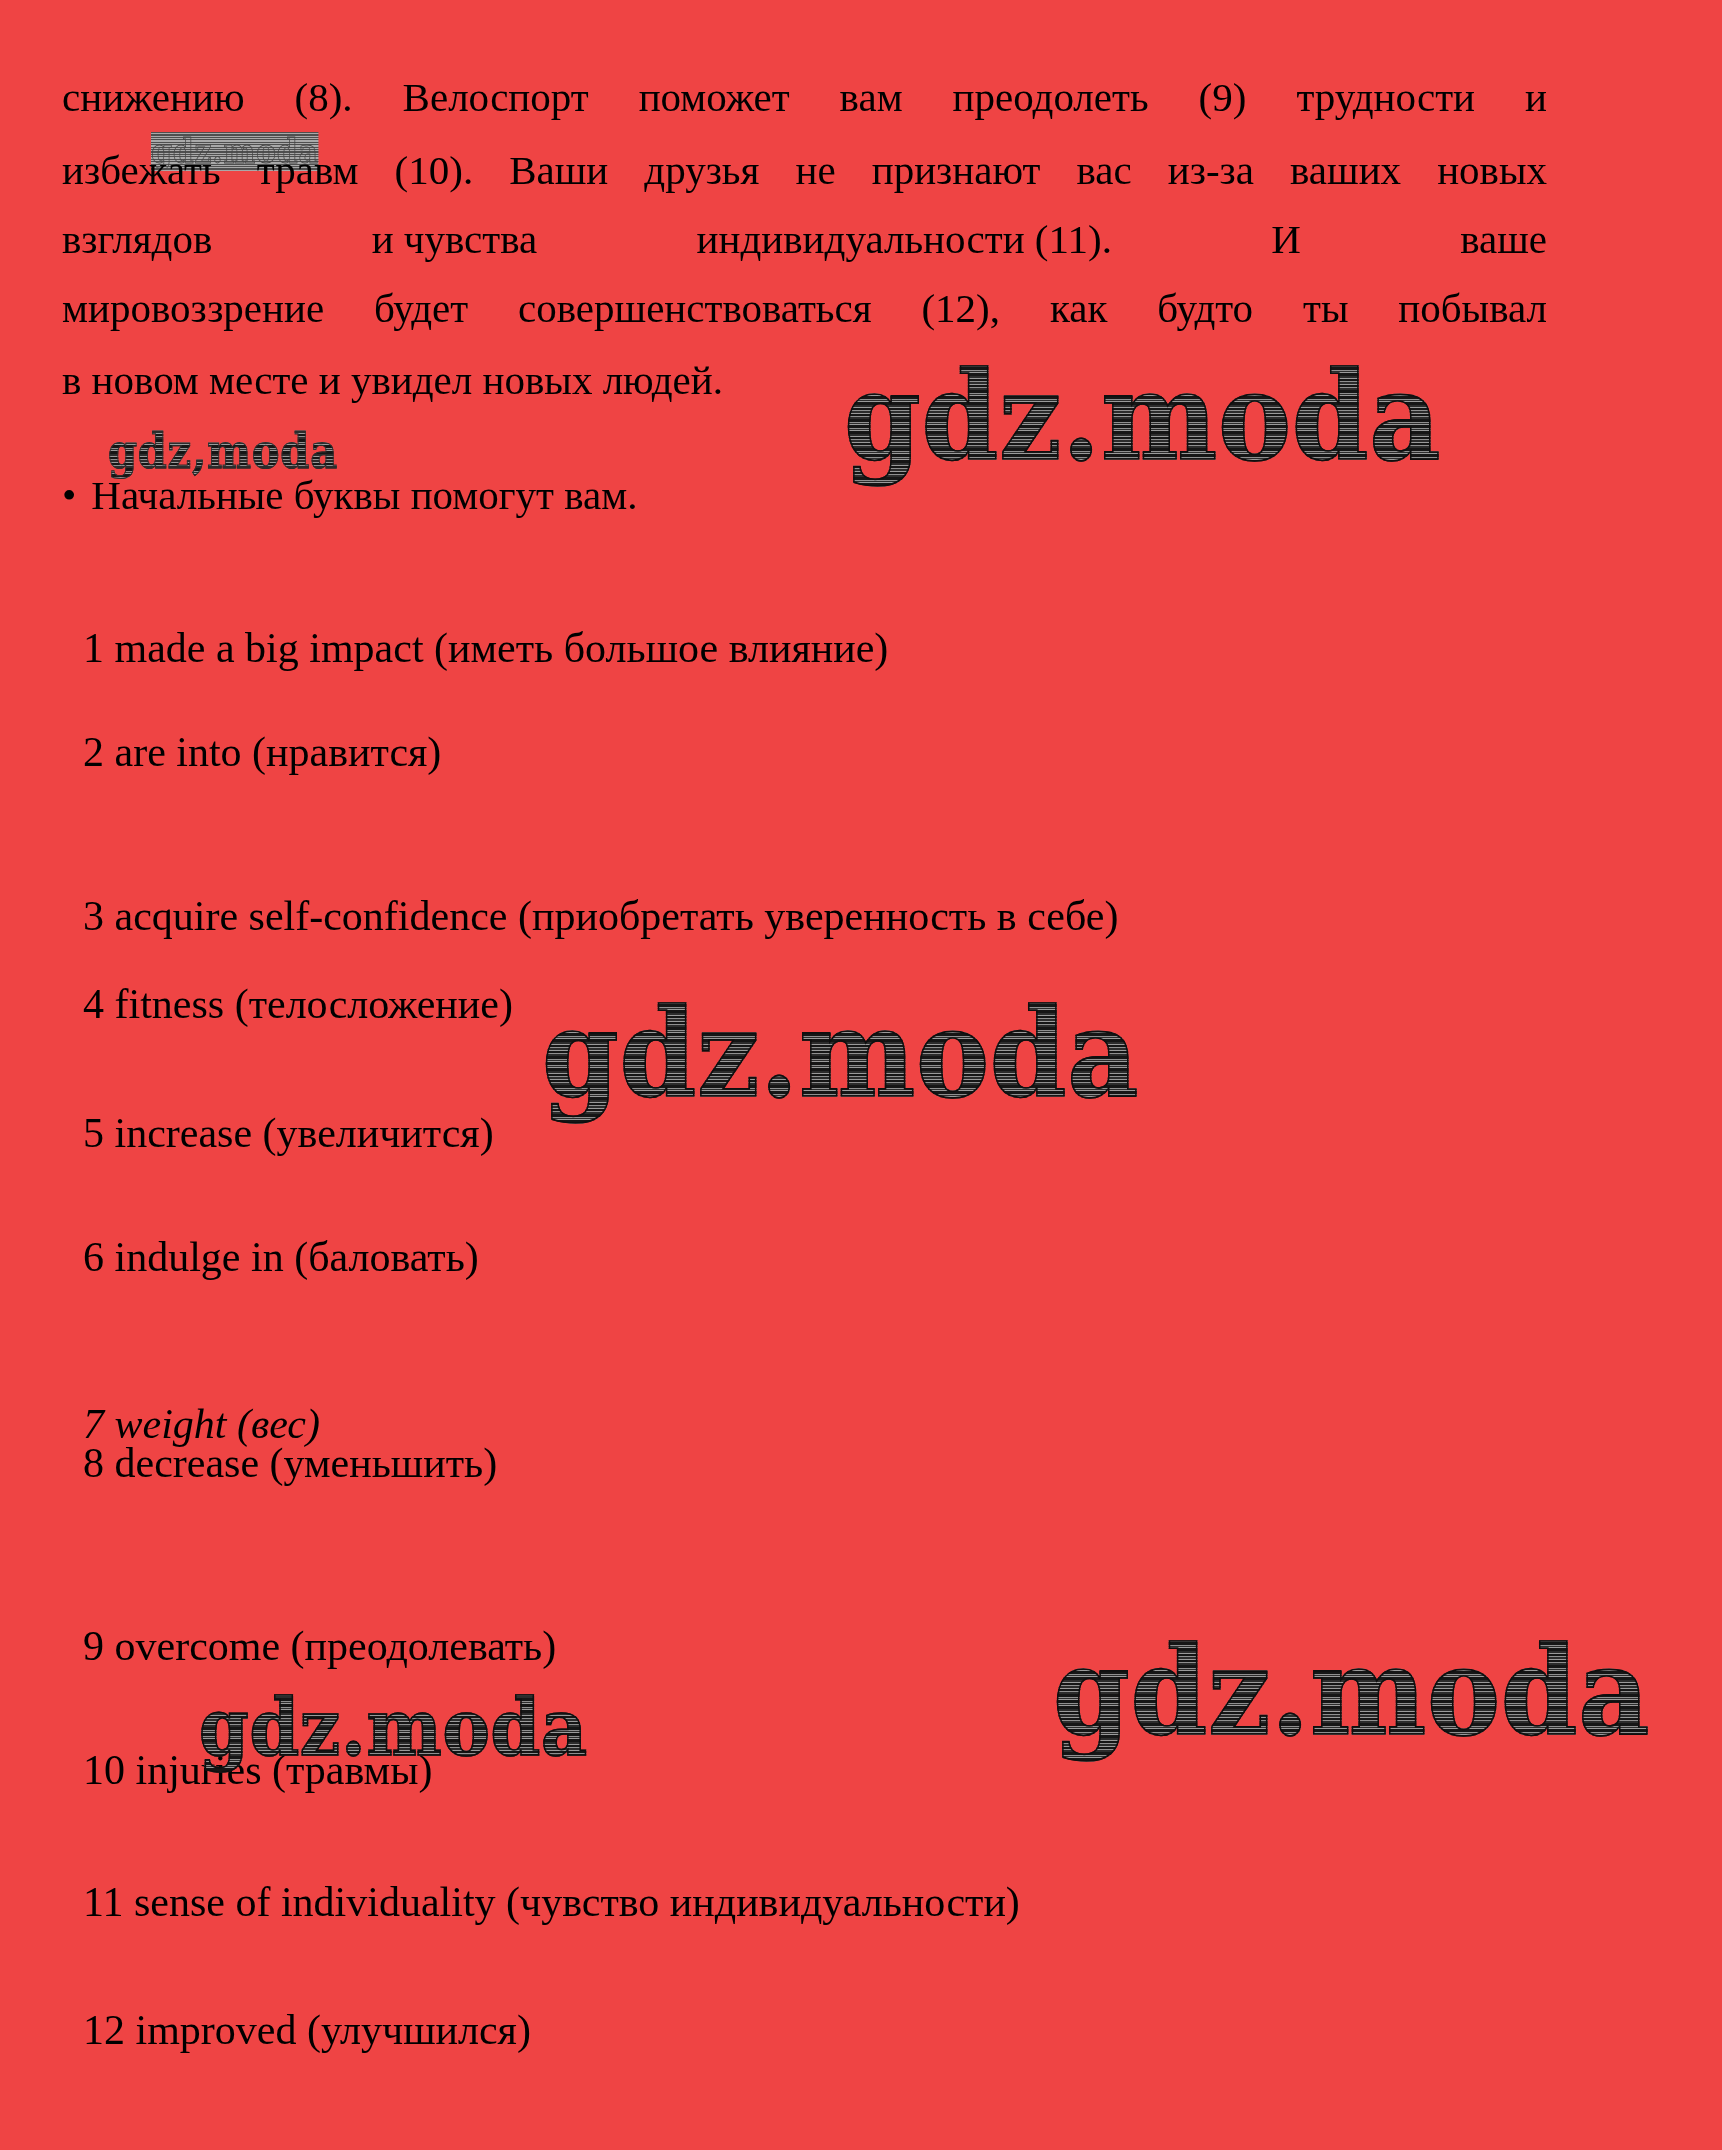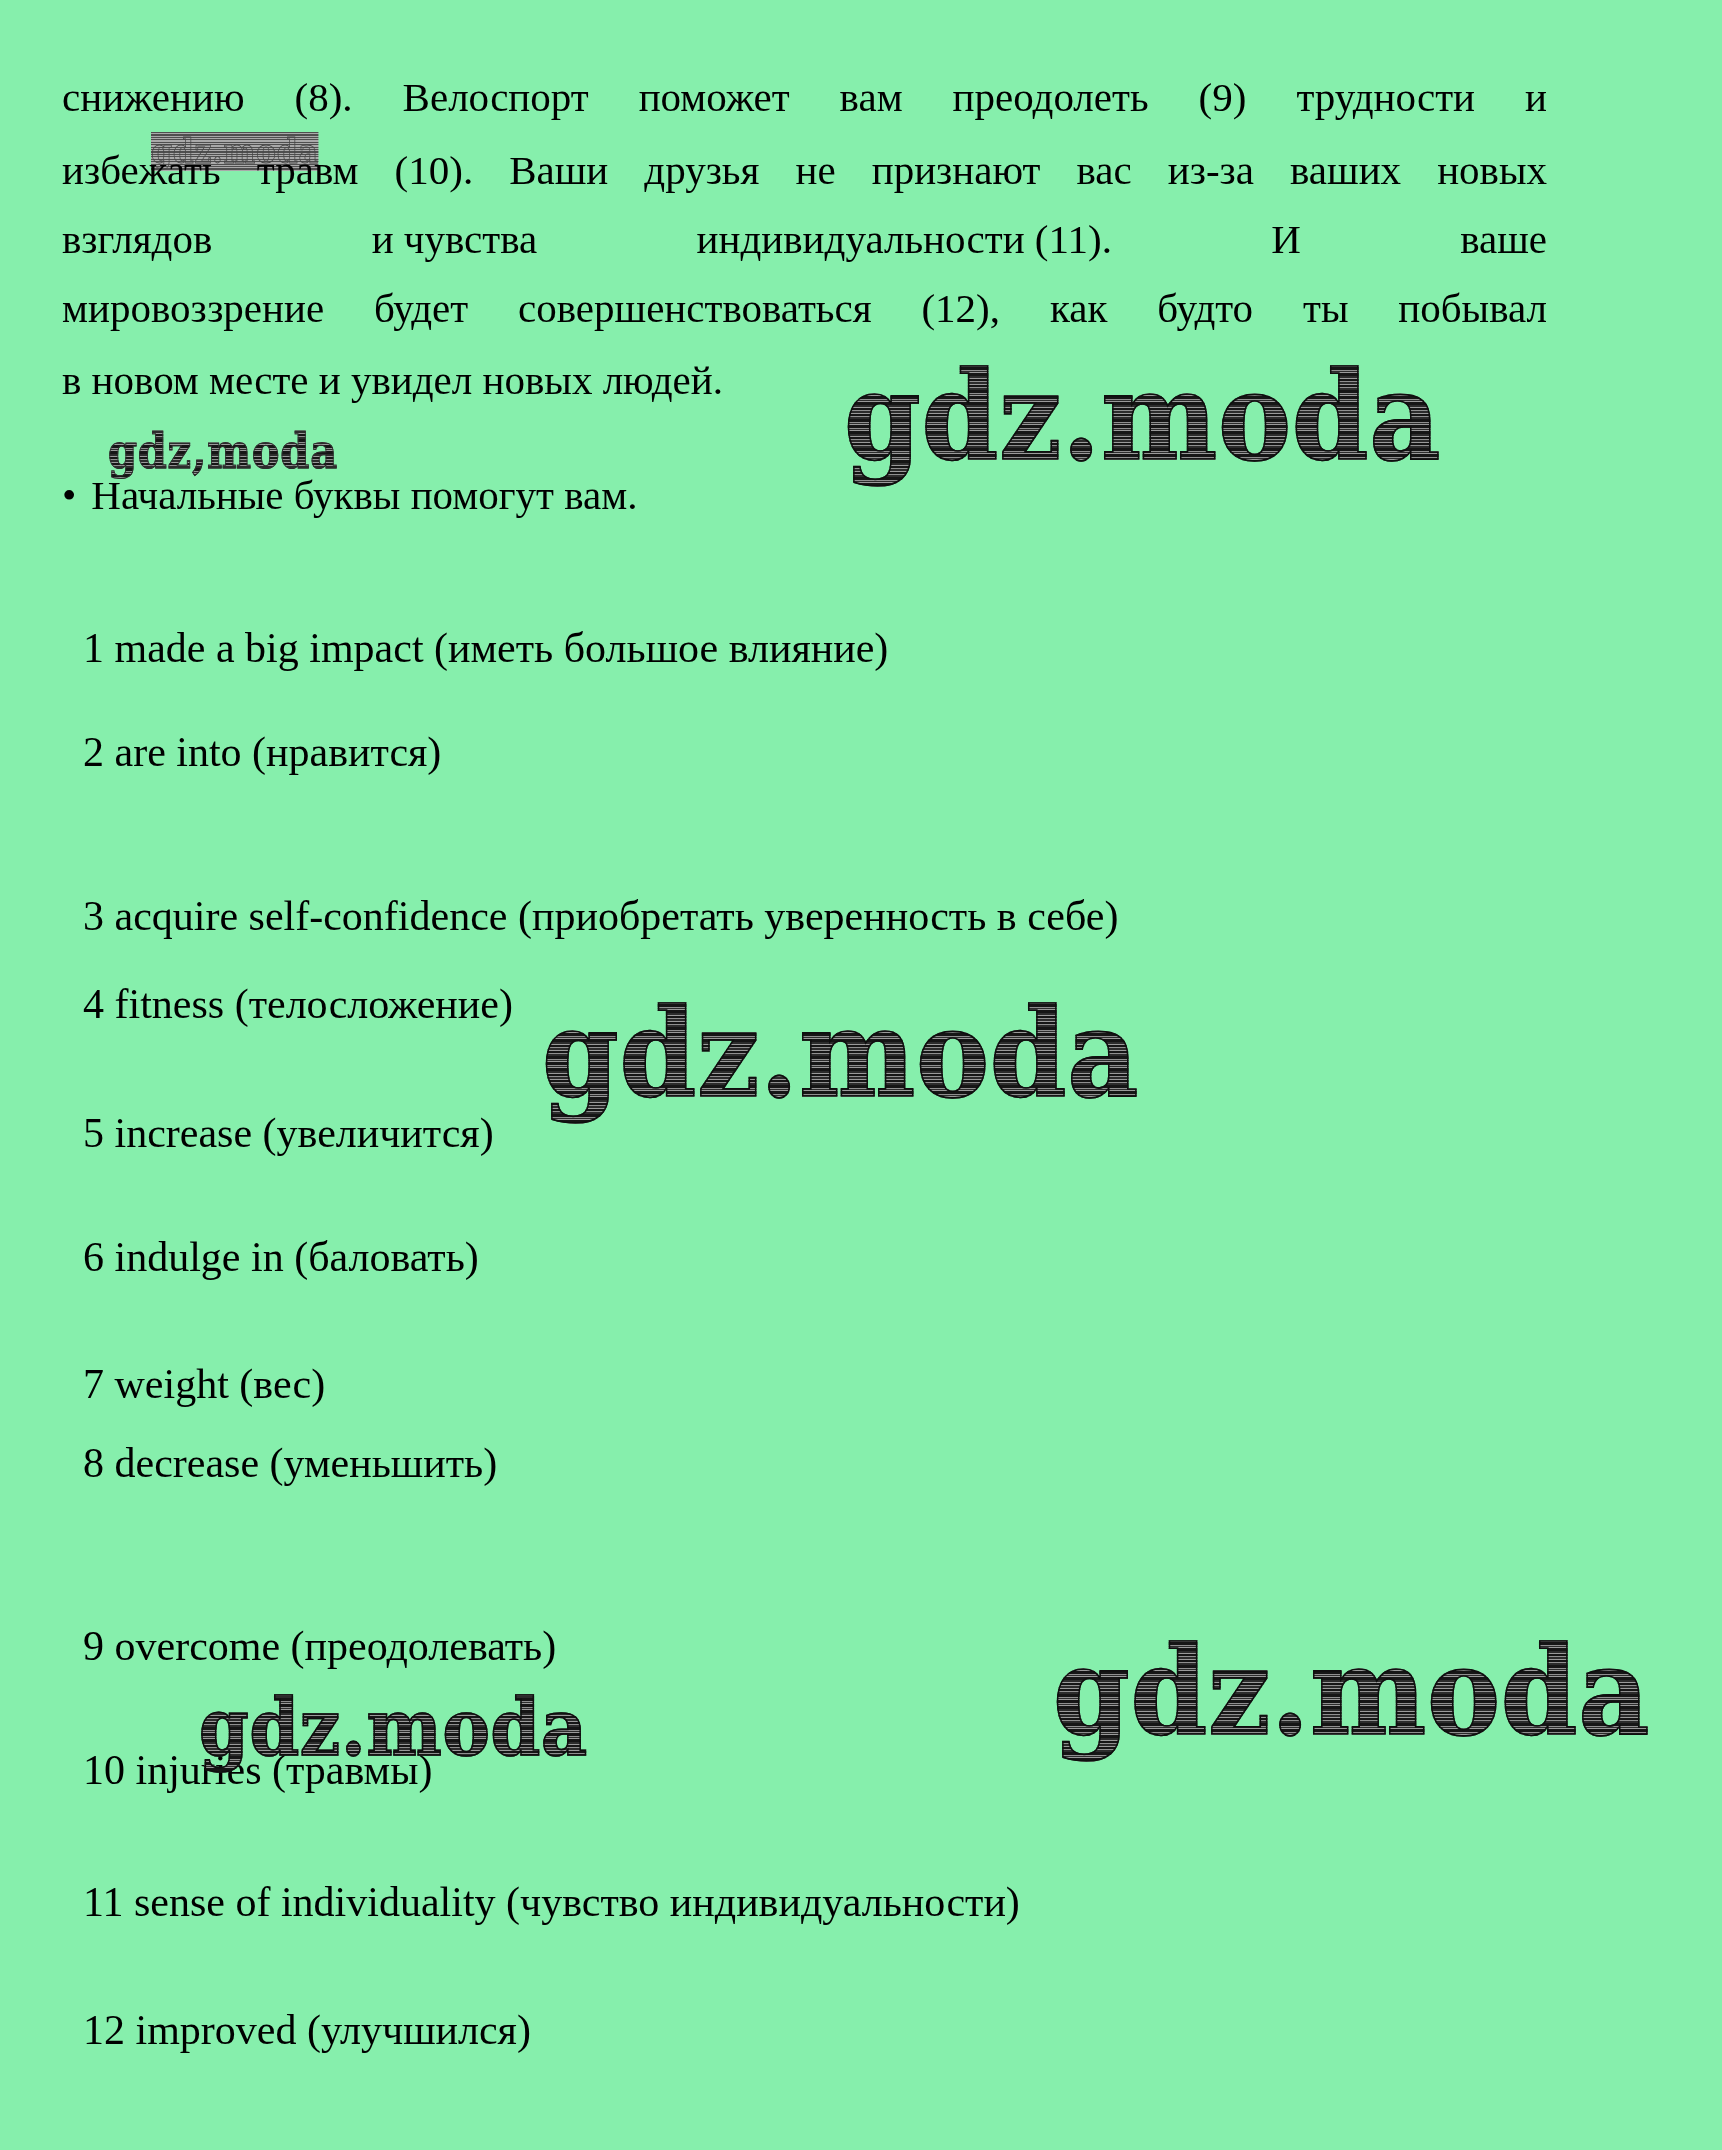--- a/index.html
+++ b/index.html
@@ -1,19 +1,19 @@
 <!DOCTYPE html>
 <html style="font-size:13.2px"><head>
 <meta charset="utf-8">
 <style>
   html,body { margin:0; padding:0; background:#e9e9e9; }
   .page {
     position:relative;
     width:1723px; height:2151px;
-    background:#86efac;
+    background:#ef4444;
     font-family:"Liberation Serif","DejaVu Serif",serif;
     color:#000000;
     overflow:hidden;
   }
   
   .line {
     position:absolute;
     left:62px; width:1485px;
     font-size:41px; line-height:1.16;
     color:#000;
@@ -36,21 +36,21 @@
     font-size:42px; line-height:1.15;
     white-space:nowrap;
     color:#000;
   }
   .item-1  { top:624px; }
   .item-2  { top:728px; }
   .item-3  { top:892px; }
   .item-4  { top:980px; }
   .item-5  { top:1109px;text-align:right; }
   .item-6  { top:1233px; }
-  .item-7  { top:1360px; }
+  .item-7  { top:1400px;font-style:italic; }
   .item-8  { top:1439px; }
   .item-9  { top:1622px; }
   .item-10 { top:1746px; }
   .item-11 { top:1878px; }
   .item-12 { top:2006px; }
 
   
   .wm {
     position:absolute;
     font-family:"DejaVu Serif",serif;

